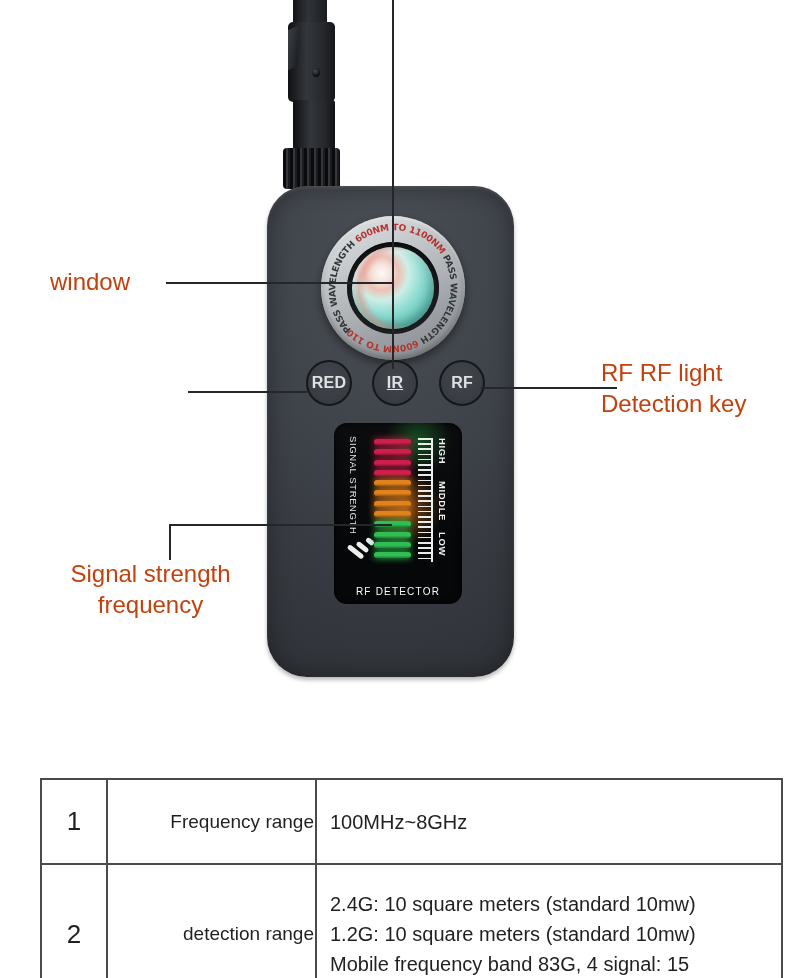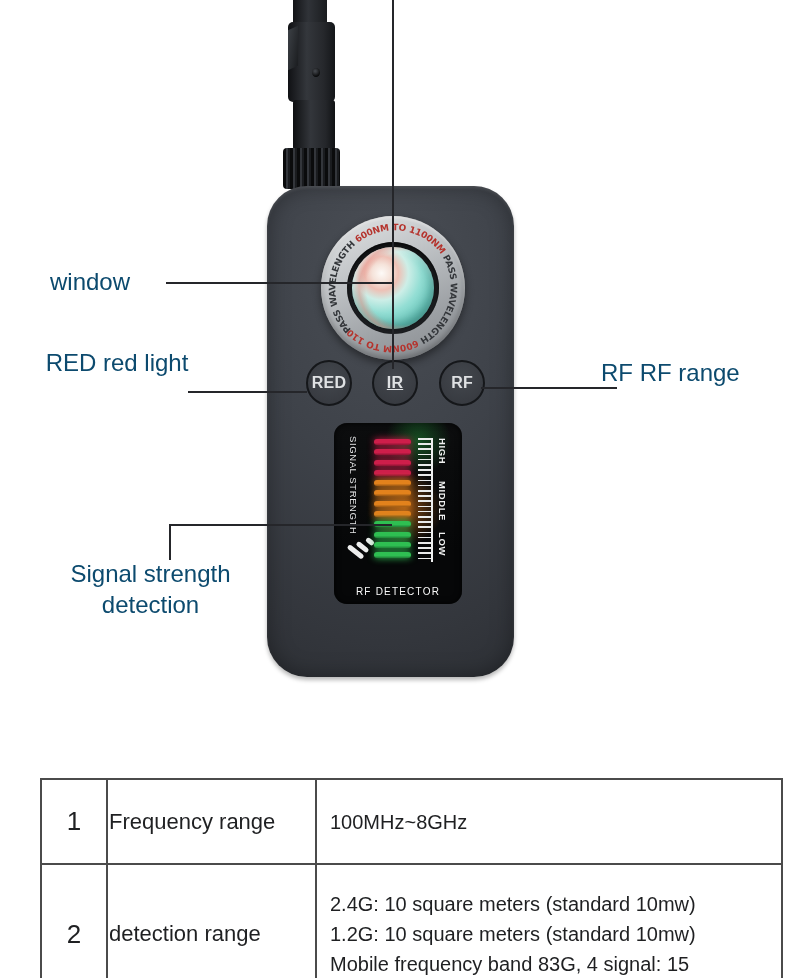--- a/index.html
+++ b/index.html
@@ -8,21 +8,21 @@
     background:#ffffff;
     font-family:"Liberation Sans","DejaVu Sans",sans-serif;
     color:#1b1c1e;
   }
   .abs{position:absolute;}
 
   
   .ann-line{position:absolute;background:#25262a;z-index:10;}
 
   
-  .ann-label{position:absolute;z-index:10;font-size:24px;line-height:31px;color:#0c4a6e;}
+  .ann-label{position:absolute;z-index:10;font-size:24px;line-height:31px;color:#c2410c;}
 
   
   .ant{position:absolute;z-index:2;}
   .ant-rod{left:293px;top:0;width:34px;height:24px;
     background:linear-gradient(90deg,#121316,#303338 45%,#1a1c1f);}
   .ant-joint{left:288px;top:22px;width:47px;height:80px;border-radius:5px;
     background:linear-gradient(90deg,#101114,#34373c 40%,#26282c 75%,#141619);}
   .ant-joint:before{content:"";position:absolute;left:0;top:6px;width:10px;height:40px;
     background:linear-gradient(100deg,#3c4045,#1b1d20);transform:skewY(-24deg);}
   .ant-hole{left:312px;top:68px;width:8px;height:9px;border-radius:50%;
@@ -85,21 +85,21 @@
   .sig-icon span{display:block;height:5px;border-radius:2.5px;background:#eceded;}
   .sig-b1{width:9px;} .sig-b2{width:14px;} .sig-b3{width:19px;}
   .disp-footer{position:absolute;left:0;right:0;bottom:7px;text-align:center;
     color:#fafafa;font-size:10px;letter-spacing:1.2px;font-weight:400;}
 
   
   table.spec{position:absolute;left:40px;top:778px;width:717px;z-index:5;
     border-collapse:collapse;table-layout:fixed;color:#1f2022;}
   table.spec td{border:2px solid #4b4b4b;vertical-align:middle;}
   td.c-num{width:62px;text-align:center;font-size:26px;}
-  td.c-label{width:205px;text-align:left;font-size:22px;}
+  td.c-label{width:205px;text-align:right;font-size:19px;}
   td.c-value{width:450px;padding-left:13px;font-size:20px;line-height:30px;}
   tr.r1{height:85px;} tr.r2{height:140px;}
 </style>
 </head>
 <body>
 
 <div class="ant abs ant-rod"></div>
 <div class="ant abs ant-joint"></div>
 <div class="ant abs ant-hole"></div>
 <div class="ant abs ant-barrel"></div>
@@ -161,30 +161,30 @@
 <div class="ann-line" style="left:392px;top:0;width:2px;height:369px;"></div>
 <div class="ann-line" style="left:166px;top:282px;width:226px;height:2px;"></div>
 <div class="ann-line" style="left:188px;top:391px;width:119px;height:2px;"></div>
 <div class="ann-line" style="left:481px;top:387px;width:136px;height:2px;"></div>
 <div class="ann-line" style="left:169px;top:524px;width:223px;height:2px;"></div>
 <div class="ann-line" style="left:169px;top:524px;width:2px;height:36px;"></div>
 
 <div class="ann-label" style="left:50px;top:266px;">window</div>
 
 <div class="ann-label" style="left:42px;top:347px;width:150px;text-align:center;">
-  <div>RED red light</div>
 </div>
 
 <div class="ann-label" style="left:601px;top:357px;">
-  <div>RF RF range</div>
+  <div>RF RF light</div>
+  <div>Detection key</div>
 </div>
 
 <div class="ann-label" style="left:63px;top:558px;width:175px;text-align:center;">
   <div>Signal strength</div>
-  <div>detection</div>
+  <div>frequency</div>
 </div>
 
 <table class="spec">
   <tbody>
       <tr class="r1">
     <td class="c-num">1</td>
     <td class="c-label">Frequency range</td>
     <td class="c-value">100MHz~8GHz</td>
   </tr>
   <tr class="r2">

